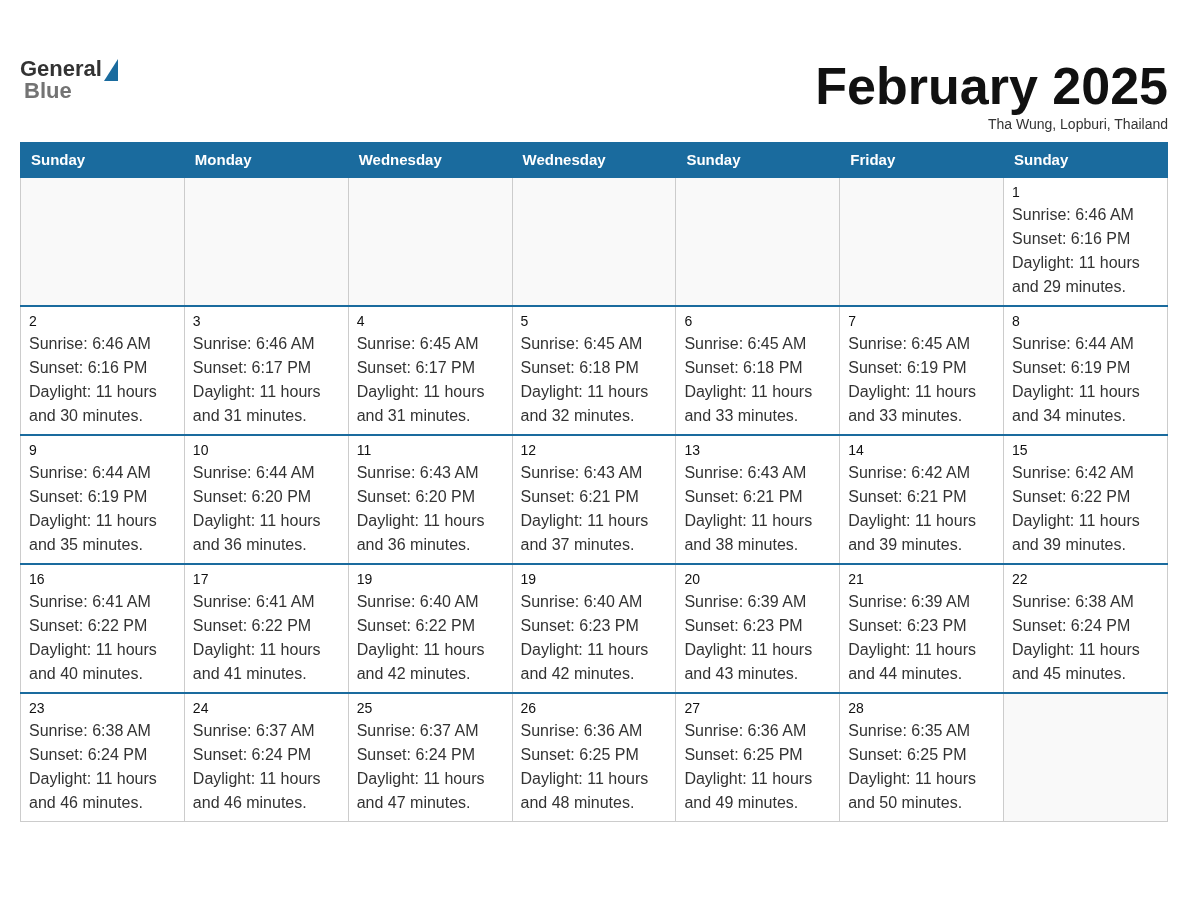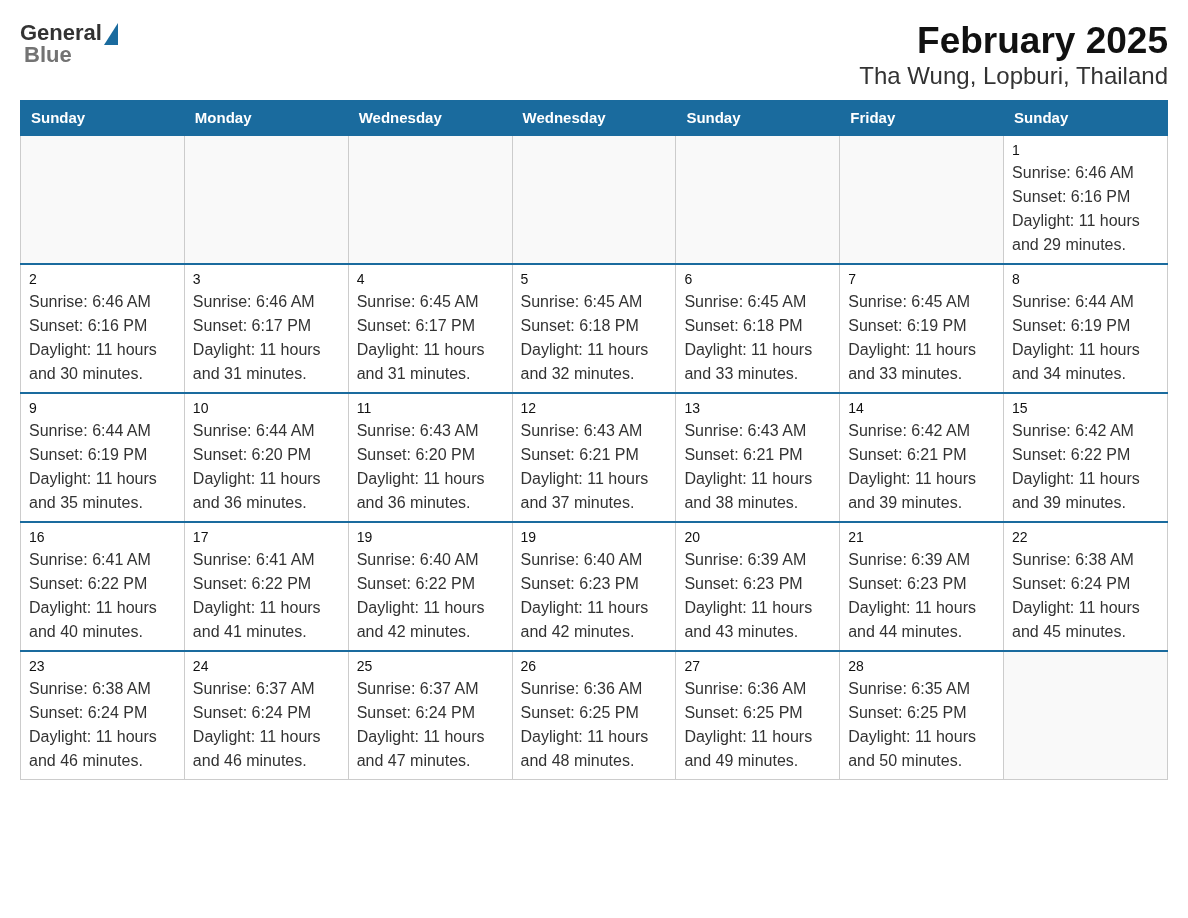--- a/index.html
+++ b/index.html
@@ -8,20 +8,21 @@
       background: #fff;
       padding: 20px;
       width: 1188px;
       min-height: 918px;
     }
     .header {
       display: flex;
       justify-content: space-between;
       align-items: flex-start;
       margin-bottom: 10px;
+      margin-top: 36px;
     }
     .logo {
       display: flex;
       flex-direction: column;
       align-items: flex-start;
     }
     .logo-top {
       display: flex;
       align-items: center;
     }
@@ -42,26 +43,26 @@
       font-size: 22px;
       font-weight: bold;
       color: #737373;
       margin-top: -4px;
       margin-left: 4px;
     }
     .title-block {
       text-align: right;
     }
     .title-block h1 {
-      font-size: 37px;
+      font-size: 52px;
       font-weight: bold;
       color: #111;
     }
     .title-block h2 {
-      font-size: 24px;
+      font-size: 14px;
       font-weight: normal;
       color: #333;
     }
     .calendar {
       width: 100%;
       border-collapse: collapse;
       border: 1px solid #ccc;
     }
     .calendar th {
       background-color: #1a6b9e;

